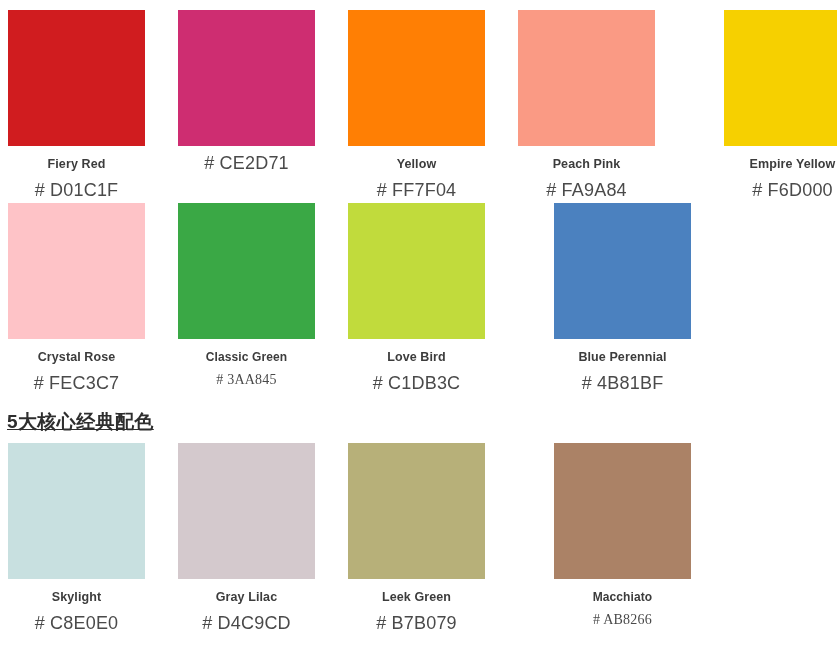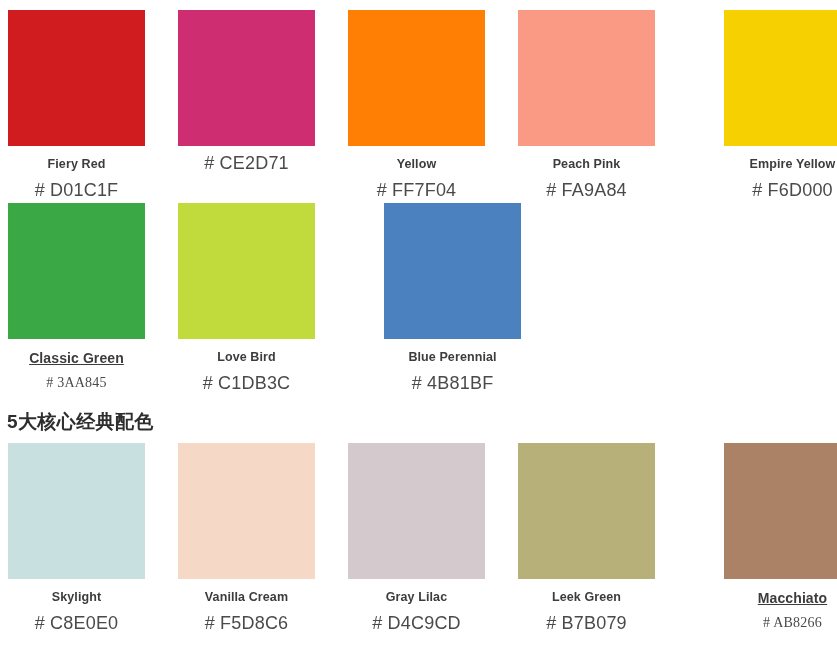--- a/index.html
+++ b/index.html
@@ -49,22 +49,21 @@
     margin-top: 11px;
     font-size: 12.5px;
     font-weight: bold;
     line-height: 1.25;
     color: #3c3c3c;
     text-align: center;
     letter-spacing: 0.1px;
     white-space: nowrap;
   }
   .swatch-name.big {
-    font-size: 14px;
-    text-decoration: underline;
+    font-size: 12px;
   }
   .swatch-hex {
     margin-top: 6px;
     font-size: 18px;
     font-weight: normal;
     line-height: 1.25;
     color: #4a4a4a;
     text-align: center;
     letter-spacing: 0.2px;
     white-space: nowrap;
@@ -83,20 +82,21 @@
   .section-heading {
     position: absolute;
     left: 7px;
     top: 410px;
     font-size: 19px;
     font-weight: bold;
     color: #2e2e2e;
     letter-spacing: 0.4px;
     line-height: 1.3;
     white-space: nowrap;
+    text-decoration: underline;
   }
 </style>
 </head>
 <body style="background-color: rgb(255, 255, 255); color: rgb(60, 60, 60);">
 
 <div class="page">
 
   <div class="swatch-row" id="row-1">
     <div class="swatch-cell">
       <span class="swatch-chip" style="background-color: rgb(208, 28, 31);"></span>
@@ -119,20 +119,25 @@
     </div>
     <div class="swatch-cell">
       <span class="swatch-chip" style="background-color: rgb(246, 208, 0);"></span>
       <span class="swatch-name">Empire Yellow</span>
       <span class="swatch-hex"># F6D000</span>
     </div>
   </div>
 
   <div class="swatch-row" id="row-2">
     <div class="swatch-cell">
+      <span class="swatch-chip" style="background-color: rgb(254, 195, 199);"></span>
+      <span class="swatch-name">Crystal Rose</span>
+      <span class="swatch-hex"># FEC3C7</span>
+    </div>
+    <div class="swatch-cell">
       <span class="swatch-chip" style="background-color: rgb(58, 168, 69);"></span>
       <span class="swatch-name big">Classic Green</span>
       <span class="swatch-hex big"># 3AA845</span>
     </div>
     <div class="swatch-cell">
       <span class="swatch-chip" style="background-color: rgb(193, 219, 60);"></span>
       <span class="swatch-name">Love Bird</span>
       <span class="swatch-hex"># C1DB3C</span>
     </div>
     <div class="swatch-cell">
@@ -144,25 +149,20 @@
 
   <div class="section-heading">5大核心经典配色</div>
 
   <div class="swatch-row" id="row-3">
     <div class="swatch-cell">
       <span class="swatch-chip" style="background-color: rgb(200, 224, 224);"></span>
       <span class="swatch-name">Skylight</span>
       <span class="swatch-hex"># C8E0E0</span>
     </div>
     <div class="swatch-cell">
-      <span class="swatch-chip" style="background-color: rgb(245, 216, 198);"></span>
-      <span class="swatch-name">Vanilla Cream</span>
-      <span class="swatch-hex"># F5D8C6</span>
-    </div>
-    <div class="swatch-cell">
       <span class="swatch-chip" style="background-color: rgb(212, 201, 205);"></span>
       <span class="swatch-name">Gray Lilac</span>
       <span class="swatch-hex"># D4C9CD</span>
     </div>
     <div class="swatch-cell">
       <span class="swatch-chip" style="background-color: rgb(183, 176, 121);"></span>
       <span class="swatch-name">Leek Green</span>
       <span class="swatch-hex"># B7B079</span>
     </div>
     <div class="swatch-cell">

